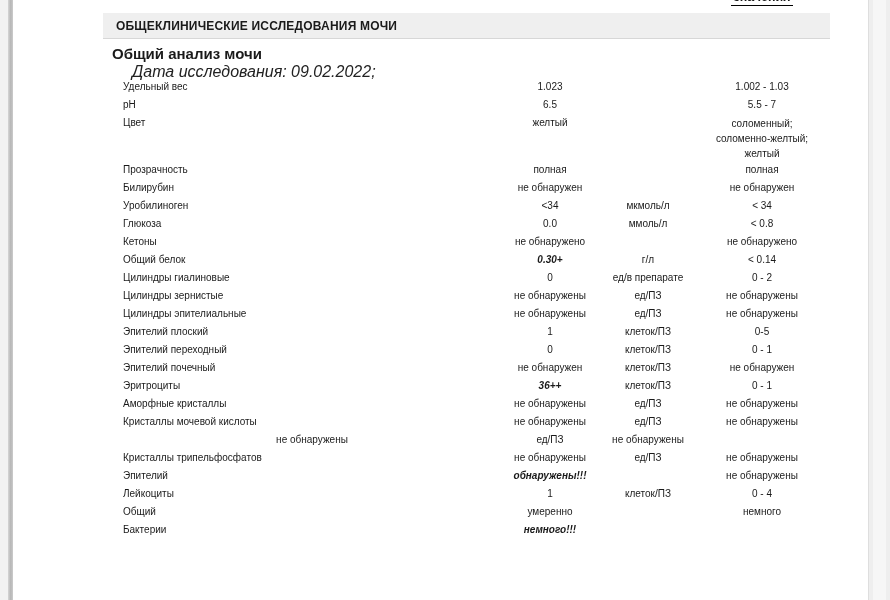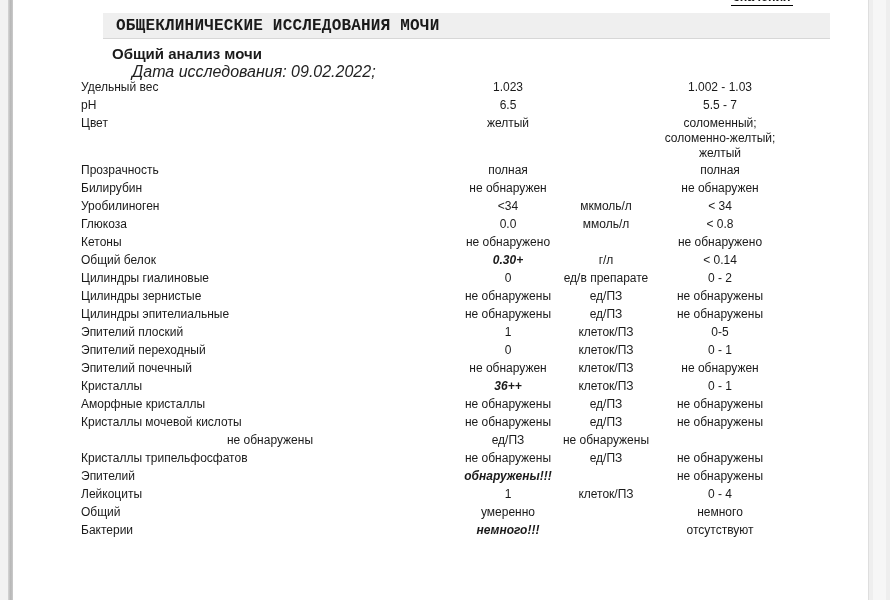--- a/index.html
+++ b/index.html
@@ -17,28 +17,28 @@
     background:#eeeeee; border-left:1px solid #dedede; }
   .scroll-track { position:absolute; left:4px; top:0; width:13px; height:600px;
     background:#f6f6f6; }
 
   .cut-header { position:absolute; left:666px; top:-10px; width:166px; text-align:center;
     font-size:12.5px; font-weight:bold; line-height:14px; white-space:nowrap; }
   .cut-header span { border-bottom:1.5px solid #000; padding:0 2px 1px 2px; }
 
   .band { position:absolute; left:90px; top:13px; width:727px; height:26px;
     background:#efefef; border-bottom:1px solid #d7d7d7; display:flex; align-items:center; }
-  .band-title { padding-left:13px; font-size:16px; font-weight:bold; letter-spacing:0.2px;font-family:Liberation Mono, monospace; }
+  .band-title { padding-left:13px; font-size:12px; font-weight:bold; letter-spacing:0.2px; }
 
   .report-title { position:absolute; left:99px; top:45px; font-size:15px; font-weight:bold; }
   .study-date { position:absolute; left:119px; top:63px; font-size:16px; font-style:italic; color:#222; }
 
   .results { position:absolute; left:0; top:78px; width:855px; }
-  .row { display:grid; grid-template-columns:378px 98px 98px 130px; margin-left:68px;
-    font-size:12px; line-height:18px; }
+  .row { display:grid; grid-template-columns:378px 98px 98px 130px; margin-left:110px;
+    font-size:10px; line-height:18px; }
   .cell { overflow:visible; white-space:nowrap; }
   .cell.result, .cell.unit, .cell.ref { text-align:center; }
   .cell.result.abnormal { font-weight:bold; font-style:italic; }
   .cell.ref.multi { padding-top:2px; }
   .cell.ref.multi div { line-height:15px; }
 </style>
 </head>
 <body>
 
 <div class="left-gutter"></div>
@@ -189,21 +189,21 @@
   <div class="row">
     <div class="cell name">Эпителий почечный</div>
     <div class="cell result">не обнаружен</div>
     <div class="cell unit">клеток/ПЗ</div>
     <div class="cell ref">
           <div>не обнаружен</div>
         </div>
   </div>
 
   <div class="row">
-    <div class="cell name">Кристаллы</div>
+    <div class="cell name">Эритроциты</div>
     <div class="cell result abnormal">36++</div>
     <div class="cell unit">клеток/ПЗ</div>
     <div class="cell ref">
           <div>0 - 1</div>
         </div>
   </div>
 
   <div class="row">
     <div class="cell name">Аморфные кристаллы</div>
     <div class="cell result">не обнаружены</div>
@@ -263,23 +263,20 @@
     <div class="cell unit"></div>
     <div class="cell ref">
           <div>немного</div>
         </div>
   </div>
 
   <div class="row">
     <div class="cell name">Бактерии</div>
     <div class="cell result abnormal">немного!!!</div>
     <div class="cell unit"></div>
-    <div class="cell ref">
-          <div>отсутствуют</div>
-        </div>
   </div>
 </div>
 
 </div>
 
 <div class="right-gutter">
   <div class="scroll-track"></div>
 </div>
 
 </body></html>

